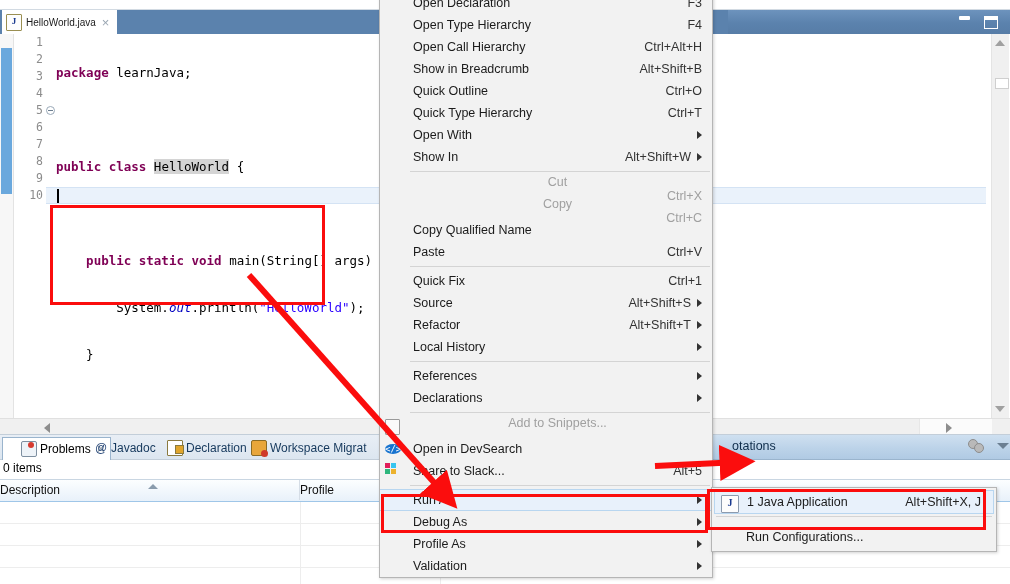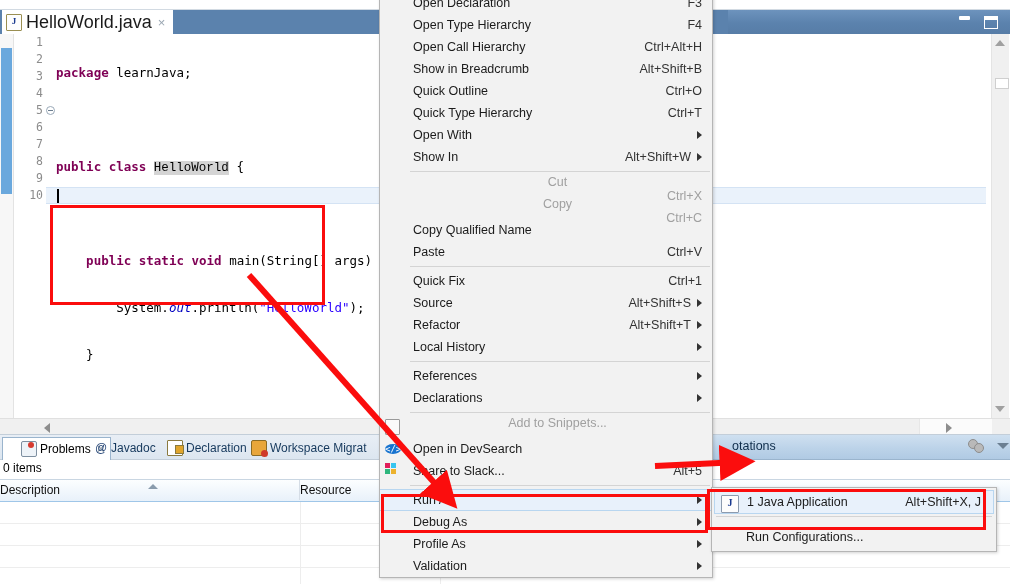--- a/index.html
+++ b/index.html
@@ -59,21 +59,21 @@
     border: 1px solid #9a8f52;
     border-radius: 1px;
     font-size: 9px;
     line-height: 13px;
     text-align: center;
     color: #1a3a8f;
     font-weight: bold;
     font-family: "Liberation Serif", serif;
   }
   .tab-label {
-    font-size: 18px;
+    font-size: 10px;
     color: #1a1a1a;
     white-space: nowrap;
   }
   .tab-close {
     color: #9aa6b2;
     font-size: 13px;
     line-height: 12px;
     margin-left: 2px;
     cursor: pointer;
   }
@@ -159,21 +159,21 @@
     width: 930px; height: 384px;
     font-family: "DejaVu Sans Mono", monospace;
     font-size: 12.5px;
     white-space: pre;
     color: #000000;
   }
   .code-text .cl { height: 17px; line-height: 17px; }
   .kw { color: #7f0055; font-weight: bold; }
   .str { color: #2a00ff; }
   .fld { color: #0000c0; font-style: italic; text-align: center; }
-  .occ { background: #d4d4d4; font-family: Liberation Mono, monospace; }
+  .occ { background: #d4d4d4; }
   .curline {
     position: absolute;
     left: 46px; top: 153px;
     width: 940px; height: 17px;
     background: #eaf2fb;
     border-top: 1px solid #d4e3f4;
     border-bottom: 1px solid #d4e3f4;
     box-sizing: border-box;
   }
   .caret {
@@ -599,21 +599,21 @@
         </span>
       </div>
     </div>
 
     <div class="items-count">0 items</div>
 
     <div class="ptable">
       <div class="pthead">
         <div class="pth c1">Description</div>
         <div class="sort-caret"></div>
-        <div class="pth c2">Resource</div>
+        <div class="pth c2">Profile</div>
         <div class="pth c3"></div>
       </div>
       <div class="prow">
           <div class="pcellborder" style="left:300px;"></div>
           <div class="pcellborder" style="left:440px;"></div>
         </div>
       <div class="prow">
           <div class="pcellborder" style="left:300px;"></div>
           <div class="pcellborder" style="left:440px;"></div>
         </div>

